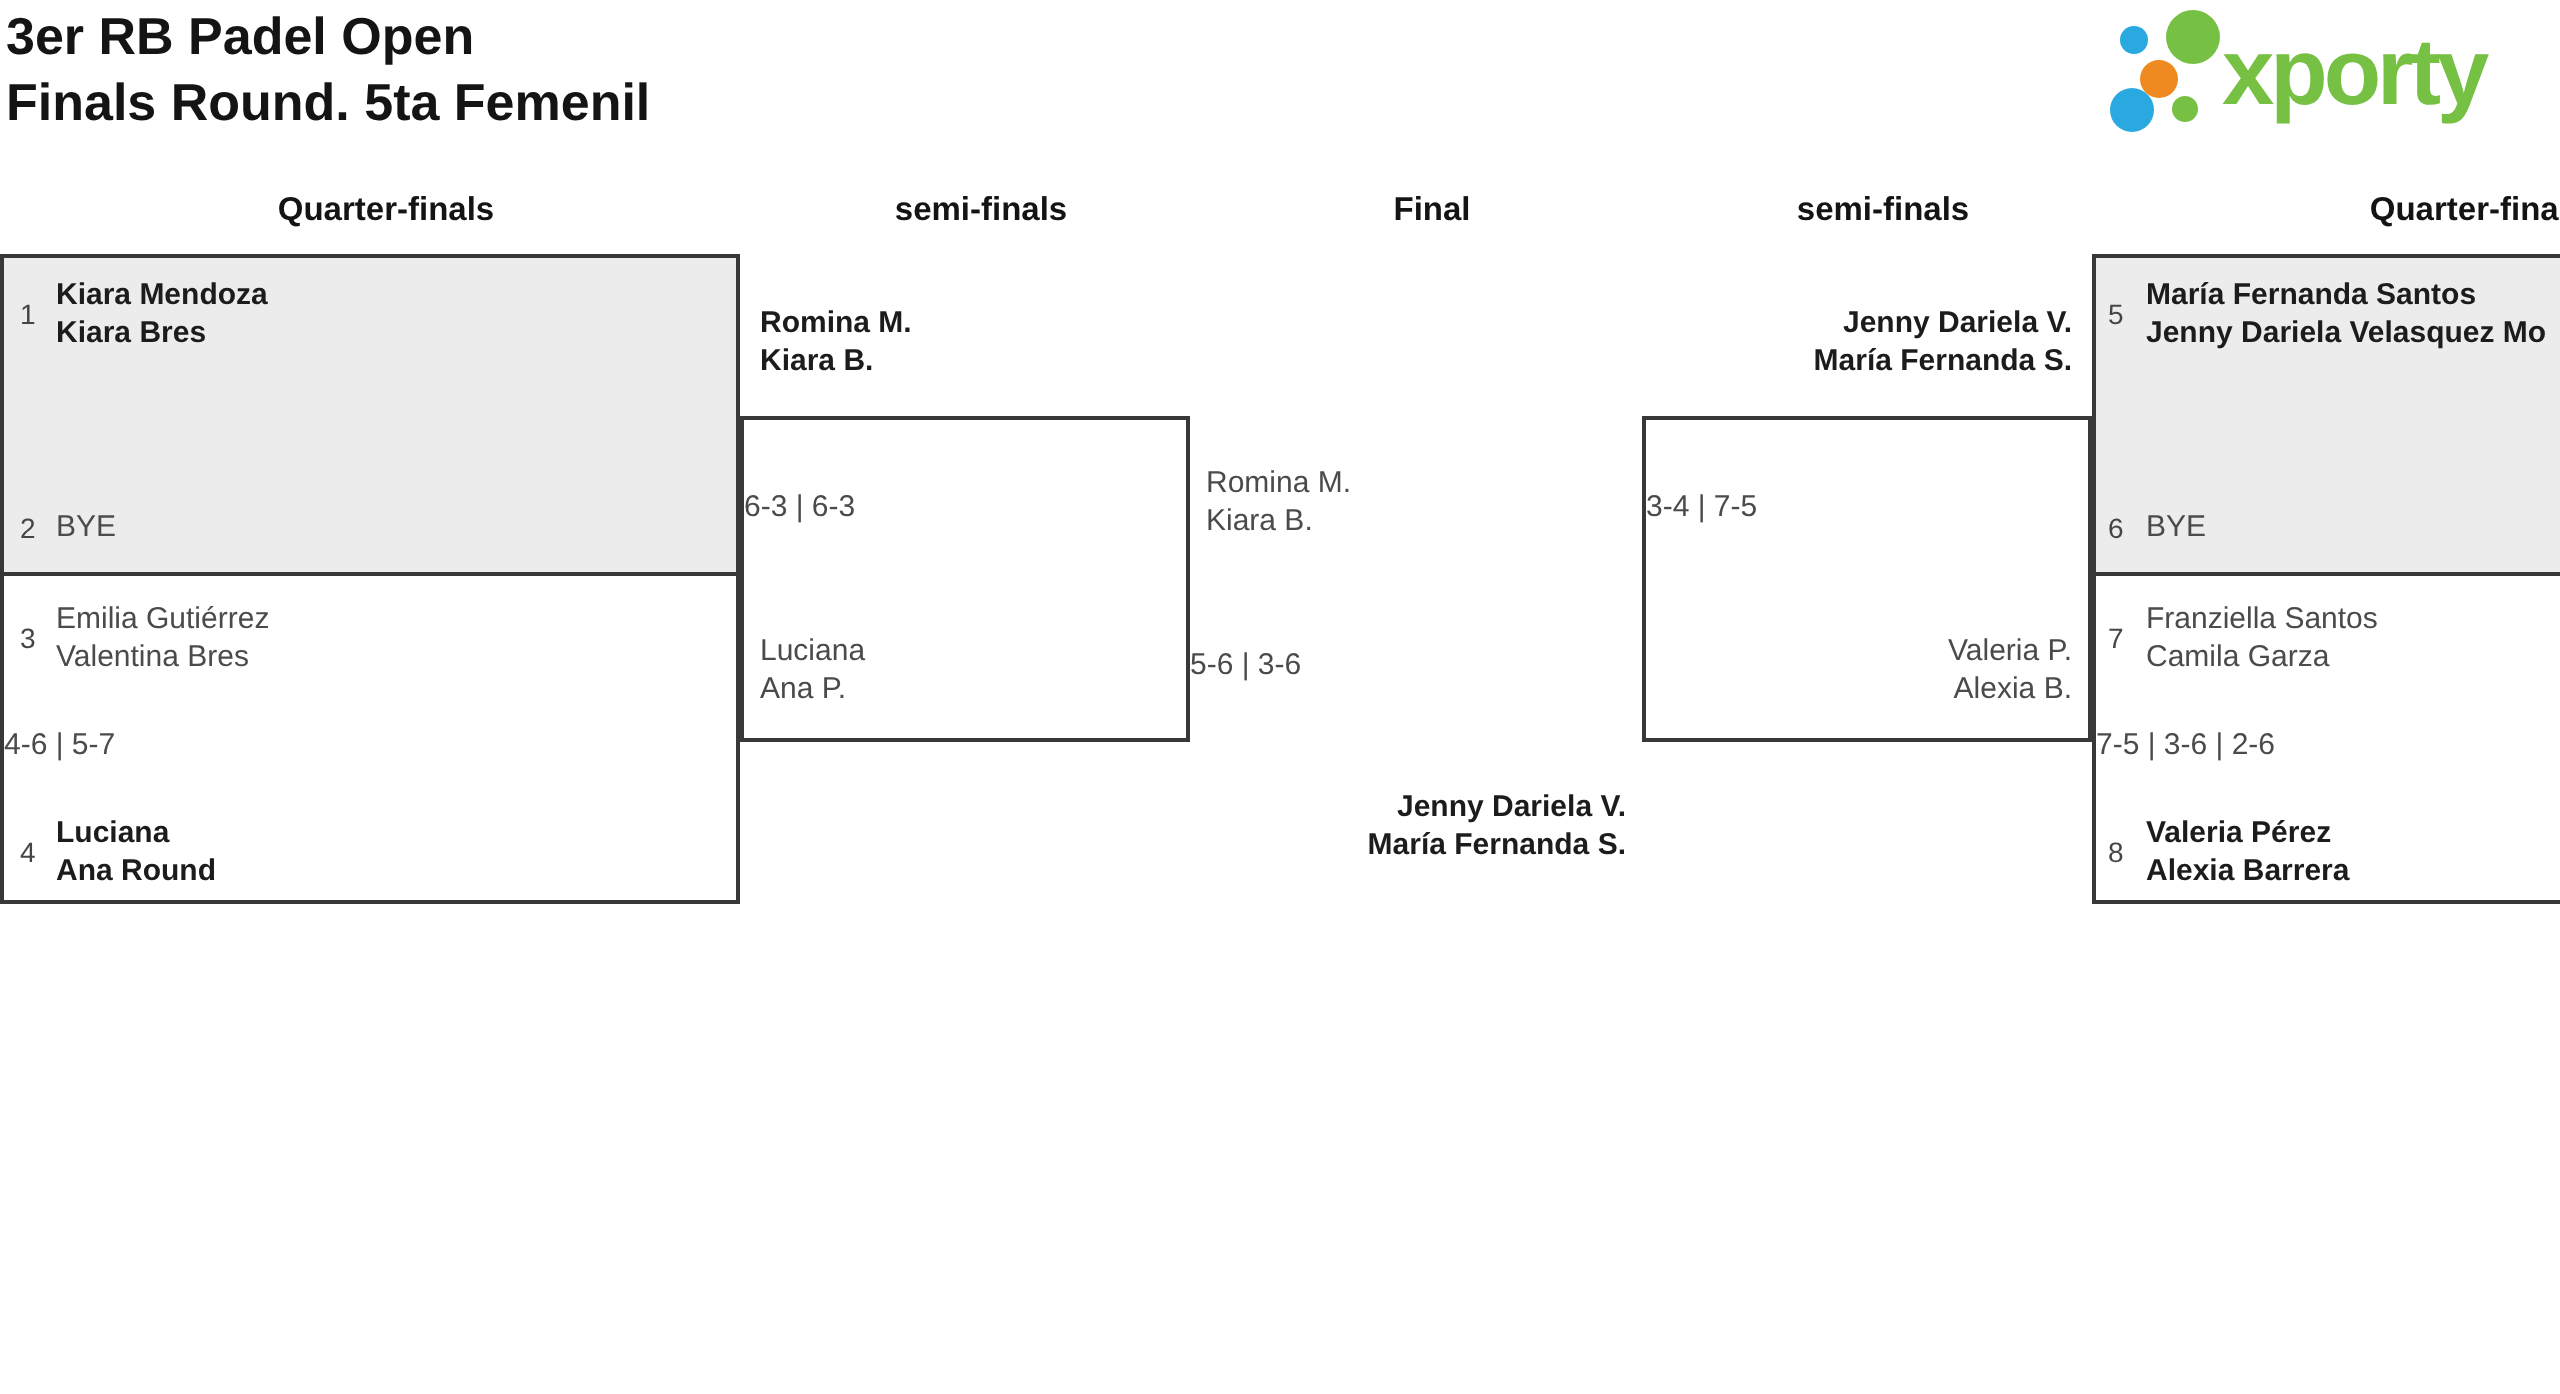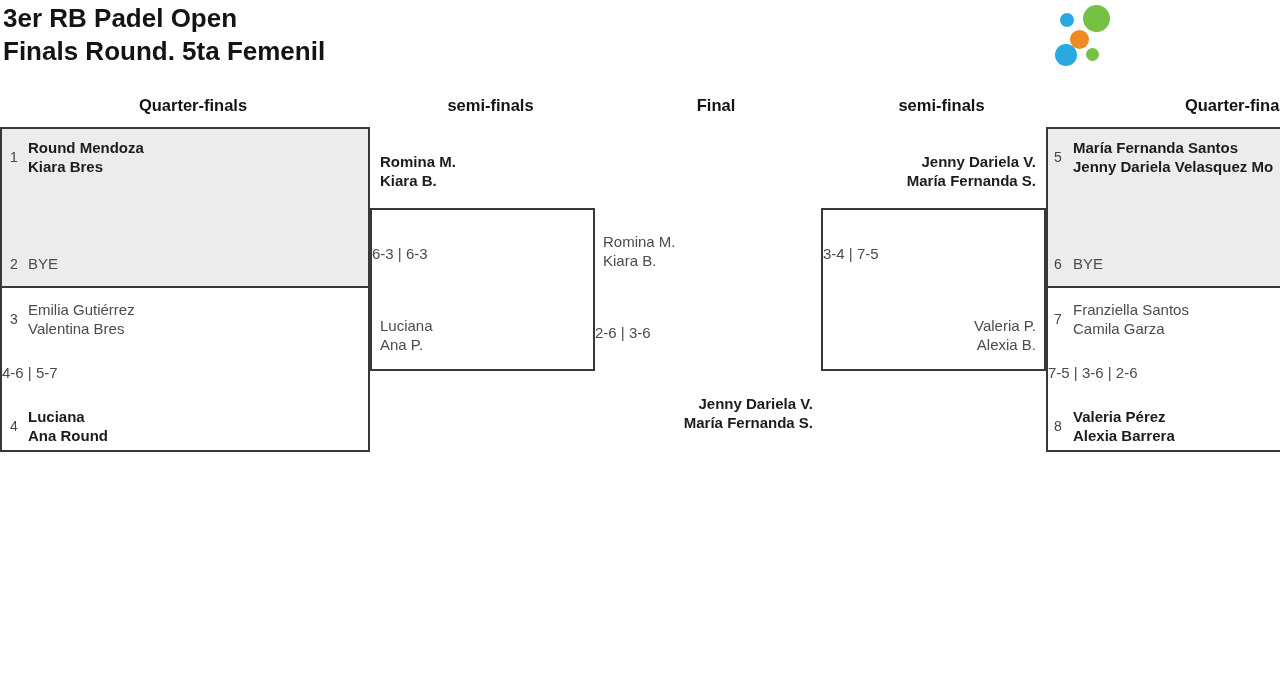--- a/index.html
+++ b/index.html
@@ -54,33 +54,34 @@
     <div>3er RB Padel Open</div>
     <div>Finals Round. 5ta Femenil</div>
   </div>
 
   <div class="logo">
     <span class="dot b-sm" style="background-color: rgb(42, 169, 224);"></span>
     <span class="dot g-lg" style="background-color: rgb(118, 192, 67);"></span>
     <span class="dot o-md" style="background-color: rgb(238, 138, 31);"></span>
     <span class="dot b-lg" style="background-color: rgb(42, 169, 224);"></span>
     <span class="dot g-sm" style="background-color: rgb(118, 192, 67);"></span>
+    <span class="logo-text" style="color: rgb(118, 192, 67);">xporty</span>
   </div>
 
   <div class="round-label" style="left:0;width:370px">Quarter-finals</div>
   <div class="round-label" style="left:370px;width:225px">semi-finals</div>
   <div class="round-label" style="left:595px;width:226px">Final</div>
   <div class="round-label" style="left:821px;width:225px">semi-finals</div>
   <div class="round-label" style="left:1046px;width:370px">Quarter-finals</div>
 
   <div class="box gray" style="left:0;top:127px;width:370px;height:161px">
     <div class="trow" style="top:9px">
       <span class="seed">1</span>
       <div class="names winner">
-        <div>Round Mendoza</div>
+        <div>Kiara Mendoza</div>
         <div>Kiara Bres</div>
       </div>
     </div>
     <div class="trow" style="top:125px">
       <span class="seed">2</span>
       <div class="names loser">
         <div>BYE</div>
       </div>
     </div>
   </div>
@@ -113,21 +114,21 @@
       <div>Luciana</div>
       <div>Ana P.</div>
     </div>
   </div>
 
   <div class="nobox" style="left:595px;top:208px;width:226px;height:230px">
     <div class="freerow left loser" style="top:24px">
       <div>Romina M.</div>
       <div>Kiara B.</div>
     </div>
-    <div class="score" style="top:115px">2-6 | 3-6</div>
+    <div class="score" style="top:115px">5-6 | 3-6</div>
     <div class="freerow right winner" style="top:186px">
       <div>Jenny Dariela V.</div>
       <div>María Fernanda S.</div>
     </div>
   </div>
 
   <div class="box" style="left:821px;top:208px;width:225px;height:163px">
     <div class="freerow right winner" style="top:-58px">
       <div>Jenny Dariela V.</div>
       <div>María Fernanda S.</div>

